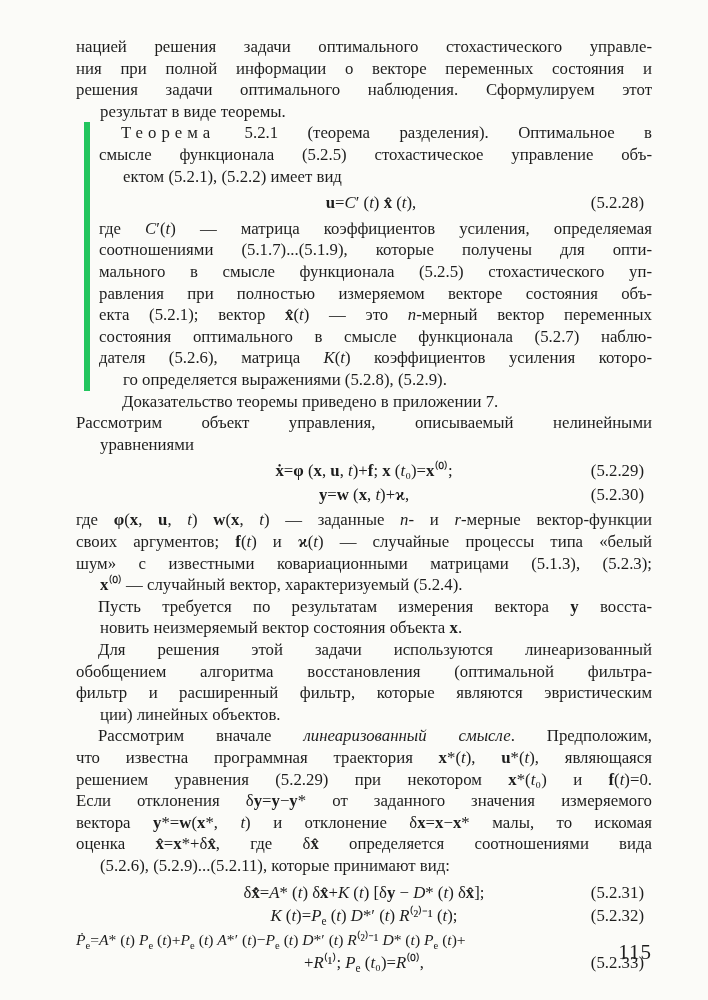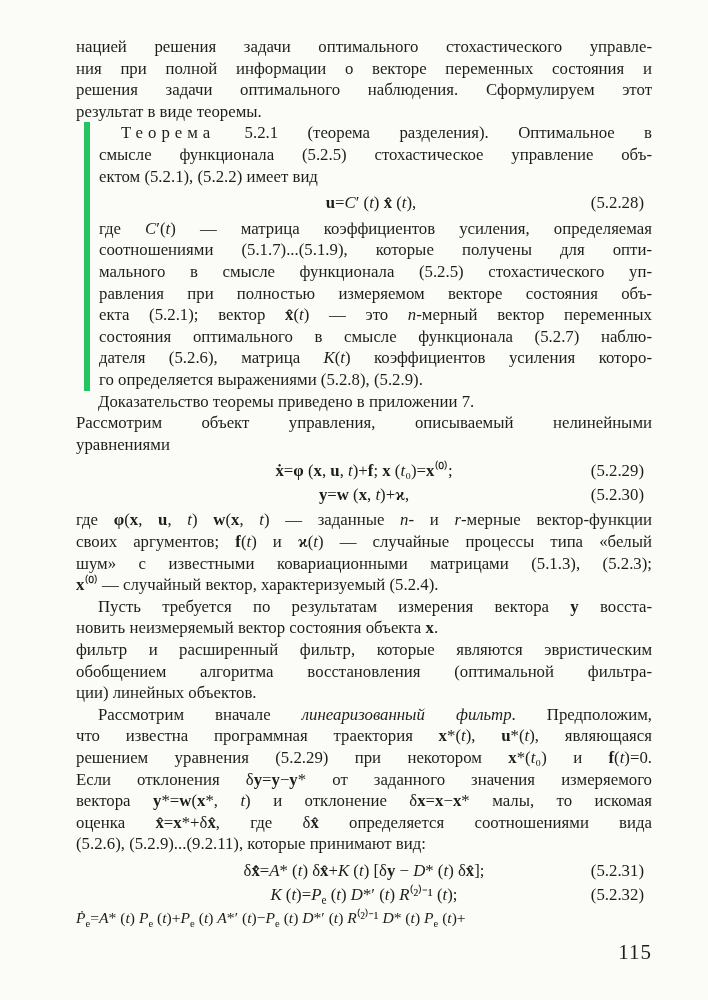--- a/index.html
+++ b/index.html
@@ -18,21 +18,21 @@
   .block{margin:0;}
   .bar{
     border-left:6px solid #22c55e;
     margin-left:8px;
     padding-left:9px;
   }
   .line{
     text-align:justify;
     text-align-last:justify;
   }
-  .line.end{text-align-last:left;}
+  .line.end{text-align-last:left;margin-left:24px;}
   .line.ind{text-indent:22px;}
   .sp{letter-spacing:5px;}
   b{font-weight:bold;}
   i{font-style:italic;}
   sub{font-size:68%;line-height:0;}
   .eqblock{padding:3px 0 2px 0;}
   .eqrow{
     position:relative;
     text-align:center;
     margin:2px 0;
@@ -94,33 +94,35 @@
         <div class="line">где <b>φ</b>(<b>x</b>, <b>u</b>, <i>t</i>) <b>w</b>(<b>x</b>, <i>t</i>) — заданные <i>n</i>- и <i>r</i>-мерные вектор-функции</div>
         <div class="line">своих аргументов; <b>f</b>(<i>t</i>) и <b>ϰ</b>(<i>t</i>) — случайные процессы типа «белый</div>
         <div class="line">шум» с известными ковариационными матрицами (5.1.3), (5.2.3);</div>
         <div class="line end"><b>x</b>⁽⁰⁾ — случайный вектор, характеризуемый (5.2.4).</div>
       </div>
       <div class="block">
         <div class="line ind">Пусть требуется по результатам измерения вектора <b>y</b> восста-</div>
         <div class="line end">новить неизмеряемый вектор состояния объекта <b>x</b>.</div>
       </div>
       <div class="block">
+        <div class="line ind">Для решения этой задачи используются линеаризованный</div>
+        <div class="line">обобщением алгоритма восстановления (оптимальной фильтра-</div>
         <div class="line">фильтр и расширенный фильтр, которые являются эвристическим</div>
-        <div class="line">обобщением алгоритма восстановления (оптимальной фильтра-</div>
         <div class="line end">ции) линейных объектов.</div>
       </div>
       <div class="block">
-        <div class="line ind">Рассмотрим вначале <i>линеаризованный фильтр</i>. Предположим,</div>
+        <div class="line ind">Рассмотрим вначале <i>линеаризованный смысле</i>. Предположим,</div>
         <div class="line">что известна программная траектория <b>x</b>*(<i>t</i>), <b>u</b>*(<i>t</i>), являющаяся</div>
         <div class="line">решением уравнения (5.2.29) при некотором <b>x</b>*(<i>t</i>₀) и <b>f</b>(<i>t</i>)=0.</div>
         <div class="line">Если отклонения δ<b>y</b>=<b>y</b>−<b>y</b>* от заданного значения измеряемого</div>
         <div class="line">вектора <b>y</b>*=<b>w</b>(<b>x</b>*, <i>t</i>) и отклонение δ<b>x</b>=<b>x</b>−<b>x</b>* малы, то искомая</div>
         <div class="line">оценка <b>x̂</b>=<b>x</b>*+δ<b>x̂</b>, где δ<b>x̂</b> определяется соотношениями вида</div>
-        <div class="line end">(5.2.6), (5.2.9)...(9.2.11), которые принимают вид:</div>
+        <div class="line end">(5.2.6), (5.2.9)...(5.2.11), которые принимают вид:</div>
       </div>
       <div class="block eqblock">
         <div class="eqrow"><span class="formula">δ<b>x̂̇</b>=<i>A</i>* (<i>t</i>) δ<b>x̂</b>+<i>K</i> (<i>t</i>) [δ<b>y</b> − <i>D</i>* (<i>t</i>) δ<b>x̂</b>];</span><span class="num">(5.2.31)</span></div>
         <div class="eqrow"><span class="formula"><i>K</i> (<i>t</i>)=<i>P</i><sub>e</sub> (<i>t</i>) <i>D</i>*′ (<i>t</i>) <i>R</i>⁽²⁾⁻¹ (<i>t</i>);</span><span class="num">(5.2.32)</span></div>
         <div class="eqrow wide"><span class="formula"><i>Ṗ</i><sub>e</sub>=<i>A</i>* (<i>t</i>) <i>P</i><sub>e</sub> (<i>t</i>)+<i>P</i><sub>e</sub> (<i>t</i>) <i>A</i>*′ (<i>t</i>)−<i>P</i><sub>e</sub> (<i>t</i>) <i>D</i>*′ (<i>t</i>) <i>R</i>⁽²⁾⁻¹ <i>D</i>* (<i>t</i>) <i>P</i><sub>e</sub> (<i>t</i>)+</span></div>
+        <div class="eqrow cont"><span class="formula">+<i>R</i>⁽¹⁾;  <i>P</i><sub>e</sub> (<i>t</i>₀)=<i>R</i>⁽⁰⁾,</span><span class="num">(5.2.33)</span></div>
       </div>
     </div>
   <div class="pagenum">115</div>
 </div>
 
 </body></html>

